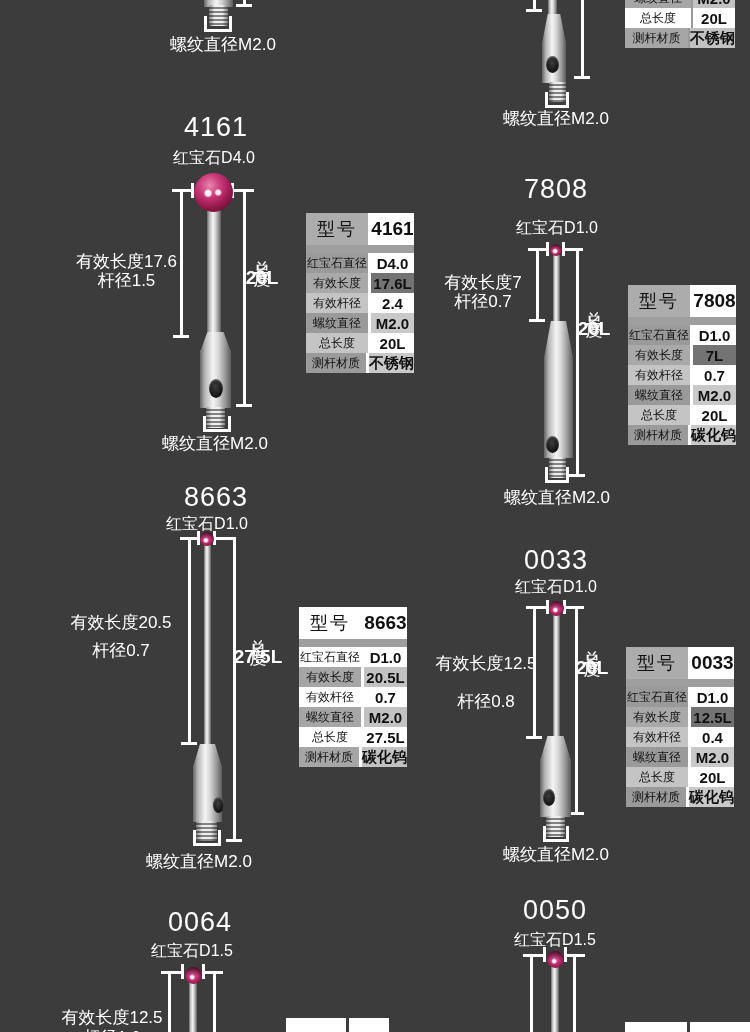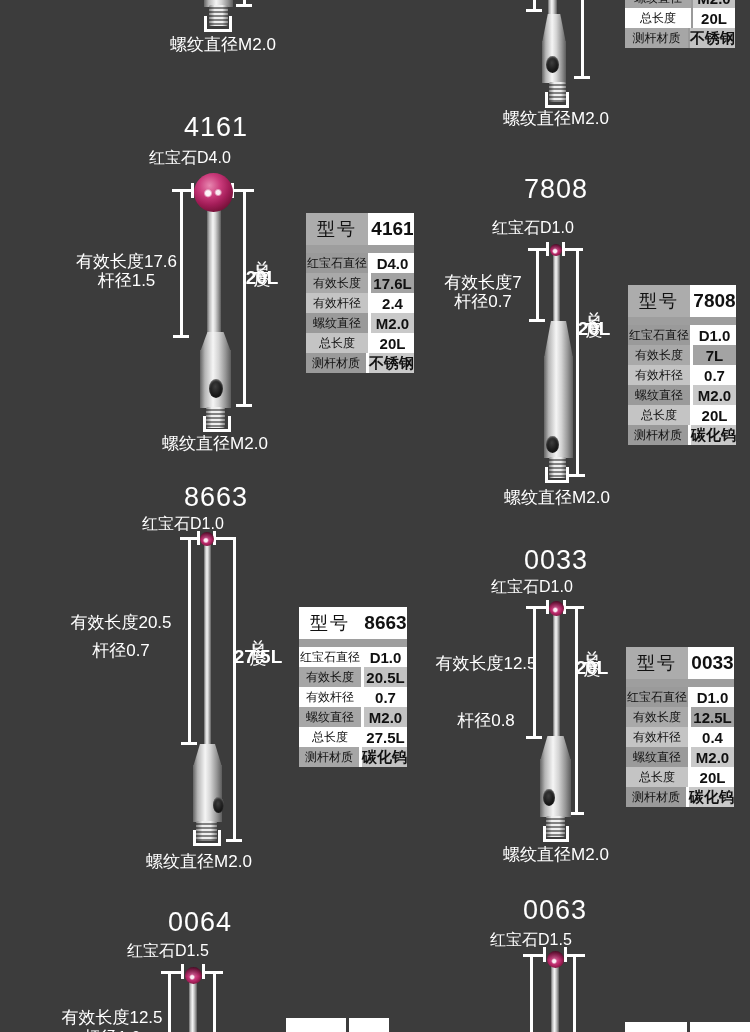--- a/index.html
+++ b/index.html
@@ -26,36 +26,36 @@
       radial-gradient(circle at 62% 50%, rgba(255,255,255,.9) 0 2px, rgba(255,255,255,0) 4px),
       radial-gradient(circle at 40% 32%, #e787b0 0%, #cb3c7c 30%, #a31d58 55%, #6f1034 80%, #45091f 100%);}
   .ball-s{position:absolute;border-radius:50%;
     background:
       radial-gradient(circle at 42% 60%, rgba(255,255,255,.9) 0 1.5px, rgba(255,255,255,0) 3px),
       linear-gradient(180deg, rgba(25,3,12,.6), rgba(25,3,12,0) 55%),
       radial-gradient(circle at 45% 48%, #e06aa3 0%, #bb2a6b 45%, #6f1034 80%, #3c081b 100%);}
   .brk{position:absolute;border-left:3px solid #fff;border-right:3px solid #fff;border-bottom:3px solid #fff}
   
   .lblc{position:absolute;color:#fff;font-size:17px;text-align:center;white-space:nowrap}
-  .ruby-lbl{position:absolute;color:#fff;font-size:16px;white-space:nowrap}
+  .ruby-lbl{position:absolute;color:#fff;font-size:16px;text-align:center;white-space:nowrap}
   .t-title{position:absolute;color:#fff;font-size:27px;text-align:center;letter-spacing:1px;white-space:nowrap}
   .vstack{position:absolute;display:flex;flex-direction:column;align-items:center;color:#fff}
   .vstack .vtext{writing-mode:vertical-rl;text-orientation:upright;font-size:17px;letter-spacing:5px;line-height:1}
   .vstack .tv{font-size:19px;font-weight:700;margin-top:6px;white-space:nowrap}
   
   .spec{position:absolute;width:108px;color:#111}
   .sp-h{display:flex;height:32px}
   .sp-hl{width:62px;background:#acacac;font-size:18px;letter-spacing:2px;display:flex;align-items:center;justify-content:center}
   .sp-hv{flex:1;border-left:3px solid #fff;background:#fff;font-size:19px;font-weight:700;display:flex;align-items:center;justify-content:center}
   .sp-band{height:8px;background:#9e9e9e}
   .sp-r{display:flex;height:20px}
   .sl{width:62px;font-size:12px;display:flex;align-items:center;justify-content:center;white-space:nowrap}
   .sv{flex:1;border-left:3px solid #fff;font-size:15px;font-weight:700;display:flex;align-items:center;justify-content:center;white-space:nowrap}
   .rA .sl{background:#9a9a9a}.rA .sv{background:#fff}
-  .rB .sl{background:#a9a9a9}.rB .sv{background:#a3a3a3}
+  .rB .sl{background:#a9a9a9}.rB .sv{background:#737373}
   .rC .sl{background:#c4c4c4}.rC .sv{background:#fff}
   .rD .sl{background:#9a9a9a}.rD .sv{background:#c9c9c9}
   
   .spec.alt .sp-hl{background:#fff}
   .spec.alt .rA .sl,.spec.alt .rC .sl{background:#fff}
   .spec.alt .rB .sl,.spec.alt .rD .sl{background:#a6a6a6}
   .spec.alt .rB .sv,.spec.alt .rD .sv{background:#c2c2c2}
   .spec.gdiv .sp-hv,.spec.gdiv .sv{border-left:2px solid #9a9a9a}
   .stub{position:absolute;background:#fff}
 </style>
@@ -307,21 +307,21 @@
 
   <div class="metal" style="left:553px;top:614px;width:7px;height:124px"></div>
   <div class="metal taper" style="left:540px;top:736px;width:31px;height:25px"></div>
   <div class="metal" style="left:540px;top:759px;width:31px;height:58px"></div>
   <div class="hole" style="left:543px;top:789px;width:12px;height:17px"></div>
   <div class="thread" style="left:546px;top:816px;width:19px;height:21px"></div>
   <div class="brk" style="left:543px;top:826px;width:20px;height:13px"></div>
   <div class="ball-s" style="left:549px;top:601px;width:15px;height:15px"></div>
 
   <div class="lblc" style="left:416px;top:652px;width:140px">有效长度12.5</div>
-  <div class="lblc" style="left:416px;top:709px;width:140px">杆径0.8</div>
+  <div class="lblc" style="left:416px;top:690px;width:140px">杆径0.8</div>
 
   <div class="vstack" style="left:570px;top:636px;width:44px">
     <span class="vtext">总长度</span>
     <span class="tv">20L</span>
   </div>
 
   <div class="lblc" style="left:481px;top:843px;width:150px">螺纹直径M2.0</div>
 
   <div class="spec" style="left:626px;top:647px">
     <div class="sp-h">
@@ -371,21 +371,21 @@
   <div class="ball-s" style="left:185px;top:967px;width:17px;height:17px"></div>
 
   <div class="lblc" style="left:42px;top:1006px;width:140px">有效长度12.5</div>
   <div class="lblc" style="left:42px;top:1026px;width:140px">杆径1.0</div>
 
   <div class="stub" style="left:286px;top:1018px;width:60px;height:14px"></div>
   <div class="stub" style="left:349px;top:1018px;width:40px;height:14px"></div>
 </div>
 
 <div>
-  <div class="t-title" style="left:510px;top:895px;width:90px">0063</div>
+  <div class="t-title" style="left:510px;top:895px;width:90px">0050</div>
   <div class="ruby-lbl" style="left:490px;top:930px;width:130px">红宝石D1.5</div>
 
   <div class="dl" style="left:523px;top:954px;width:20px;height:3px"></div>
   <div class="dl" style="left:543px;top:947px;width:3px;height:15px"></div>
   <div class="dl" style="left:564px;top:947px;width:3px;height:15px"></div>
   <div class="dl" style="left:566px;top:954px;width:19px;height:3px"></div>
   <div class="dl" style="left:530px;top:954px;width:3px;height:78px"></div>
   <div class="dl" style="left:573px;top:954px;width:3px;height:78px"></div>
 
   <div class="metal" style="left:551px;top:966px;width:8px;height:66px"></div>

